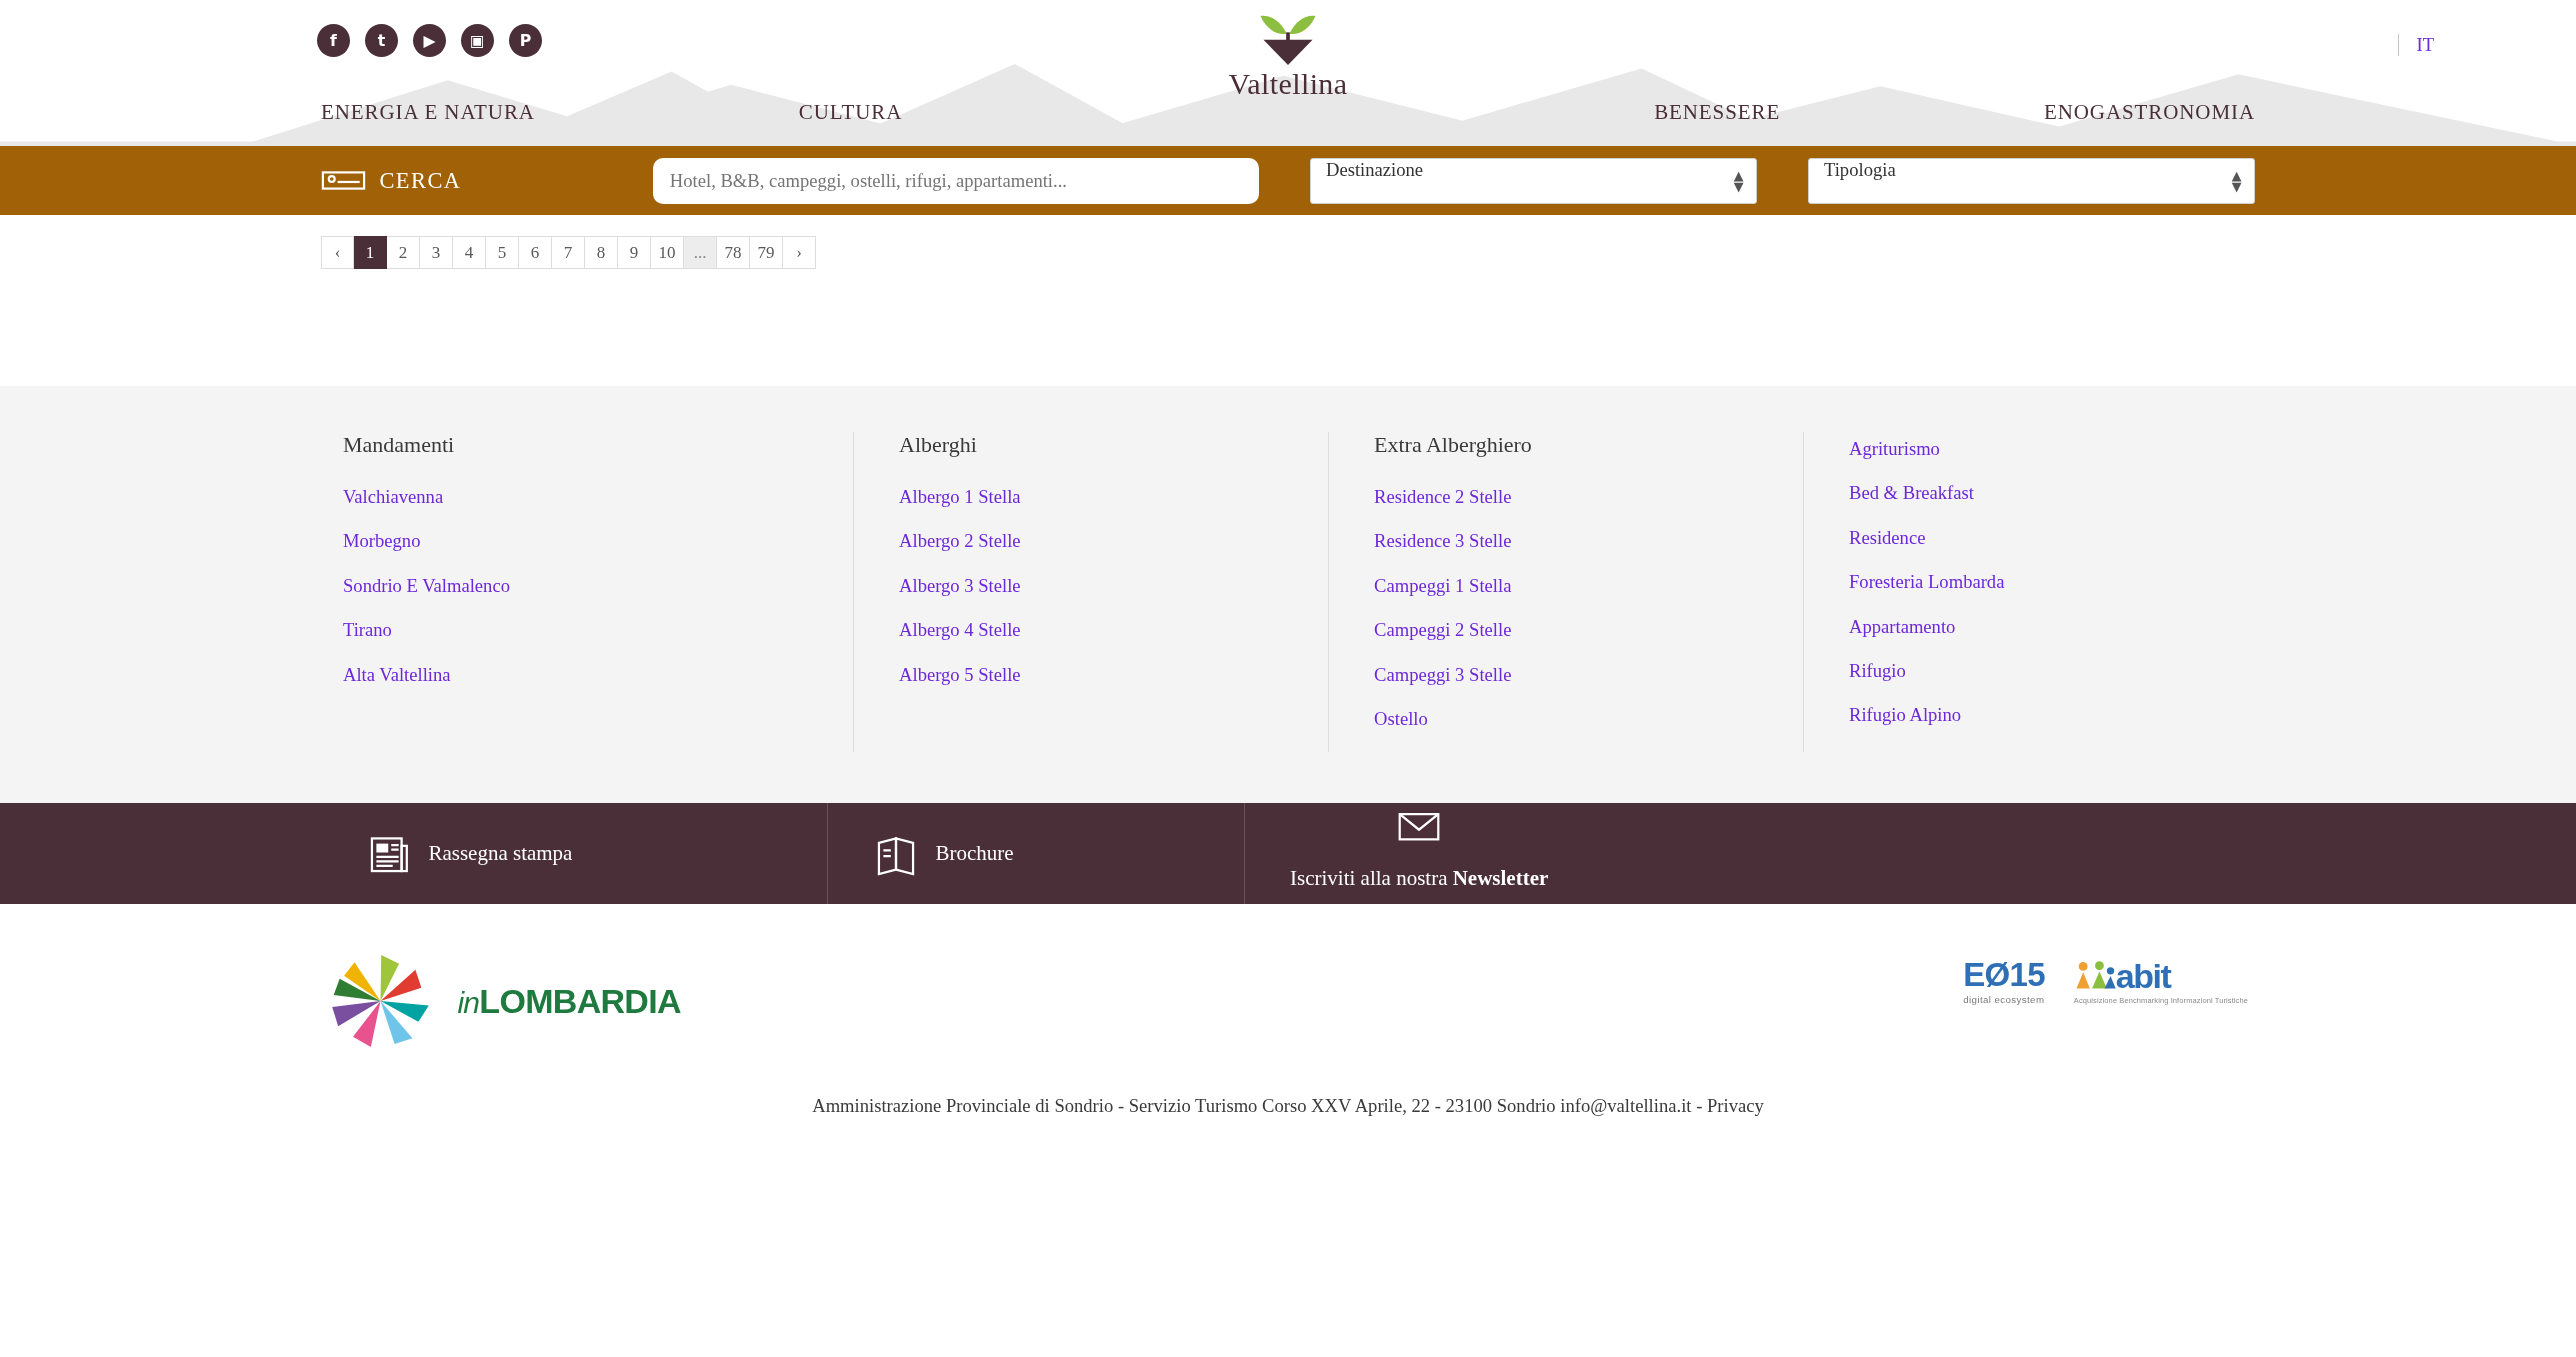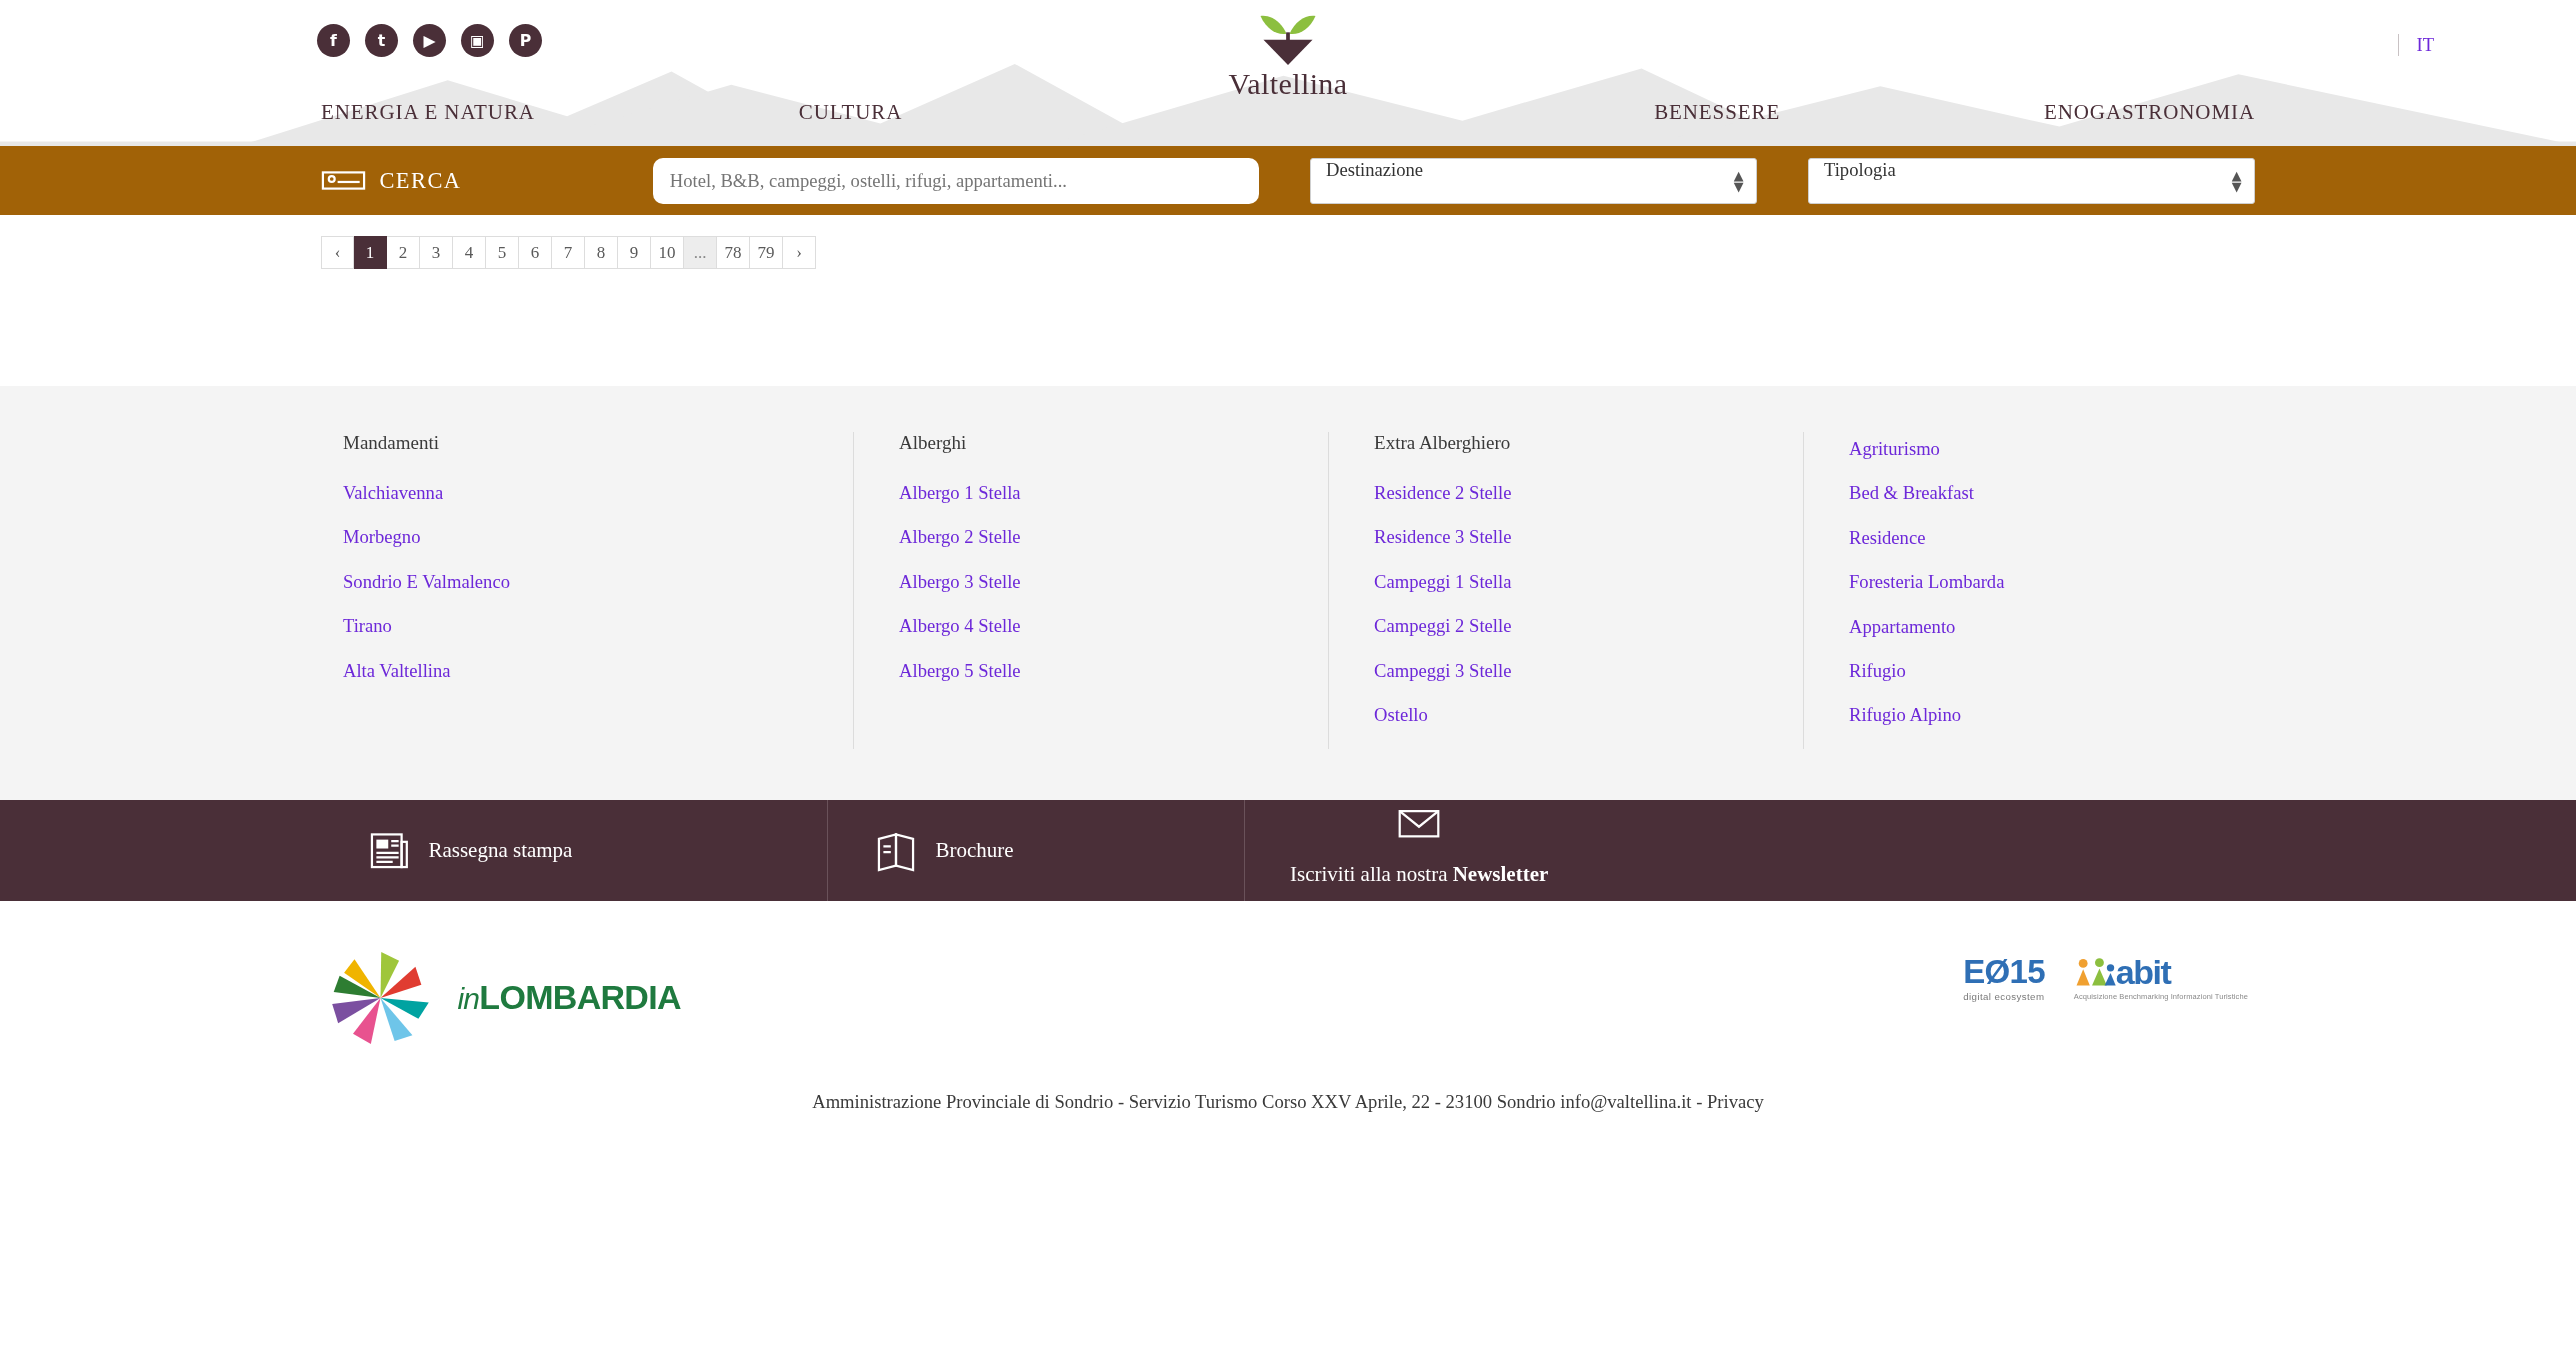--- a/index.html
+++ b/index.html
@@ -134,21 +134,21 @@
     margin: 0 298px;
   }
   .col { position: relative; padding: 0 45px; }
   .col.c1 { width: 566px; }
   .col.c2 { width: 484px; border-left: 0.7px solid #dcdcdc; }
   .col.c3 { width: 484px; border-left: 0.7px solid #dcdcdc; }
   .col.c4 { width: 484px; border-left: 0.7px solid #dcdcdc; }
   .col h3 {
     margin: 0 0 28px 0;
     font-family: "Liberation Serif", serif;
-    font-weight: 400; font-size: 19px; color: #3a3a3a;
+    font-weight: 400; font-size: 22px; color: #3a3a3a;
   }
   .col ul { list-style: none; margin: 0; padding: 0; }
   .col li {
     font-family: "Liberation Serif", serif;
     font-size: 18.6px; color: #6d28d9;
     margin-bottom: 22.4px; cursor: pointer;
   }
   .col.c4 { padding-top: 6px; }
 
   

